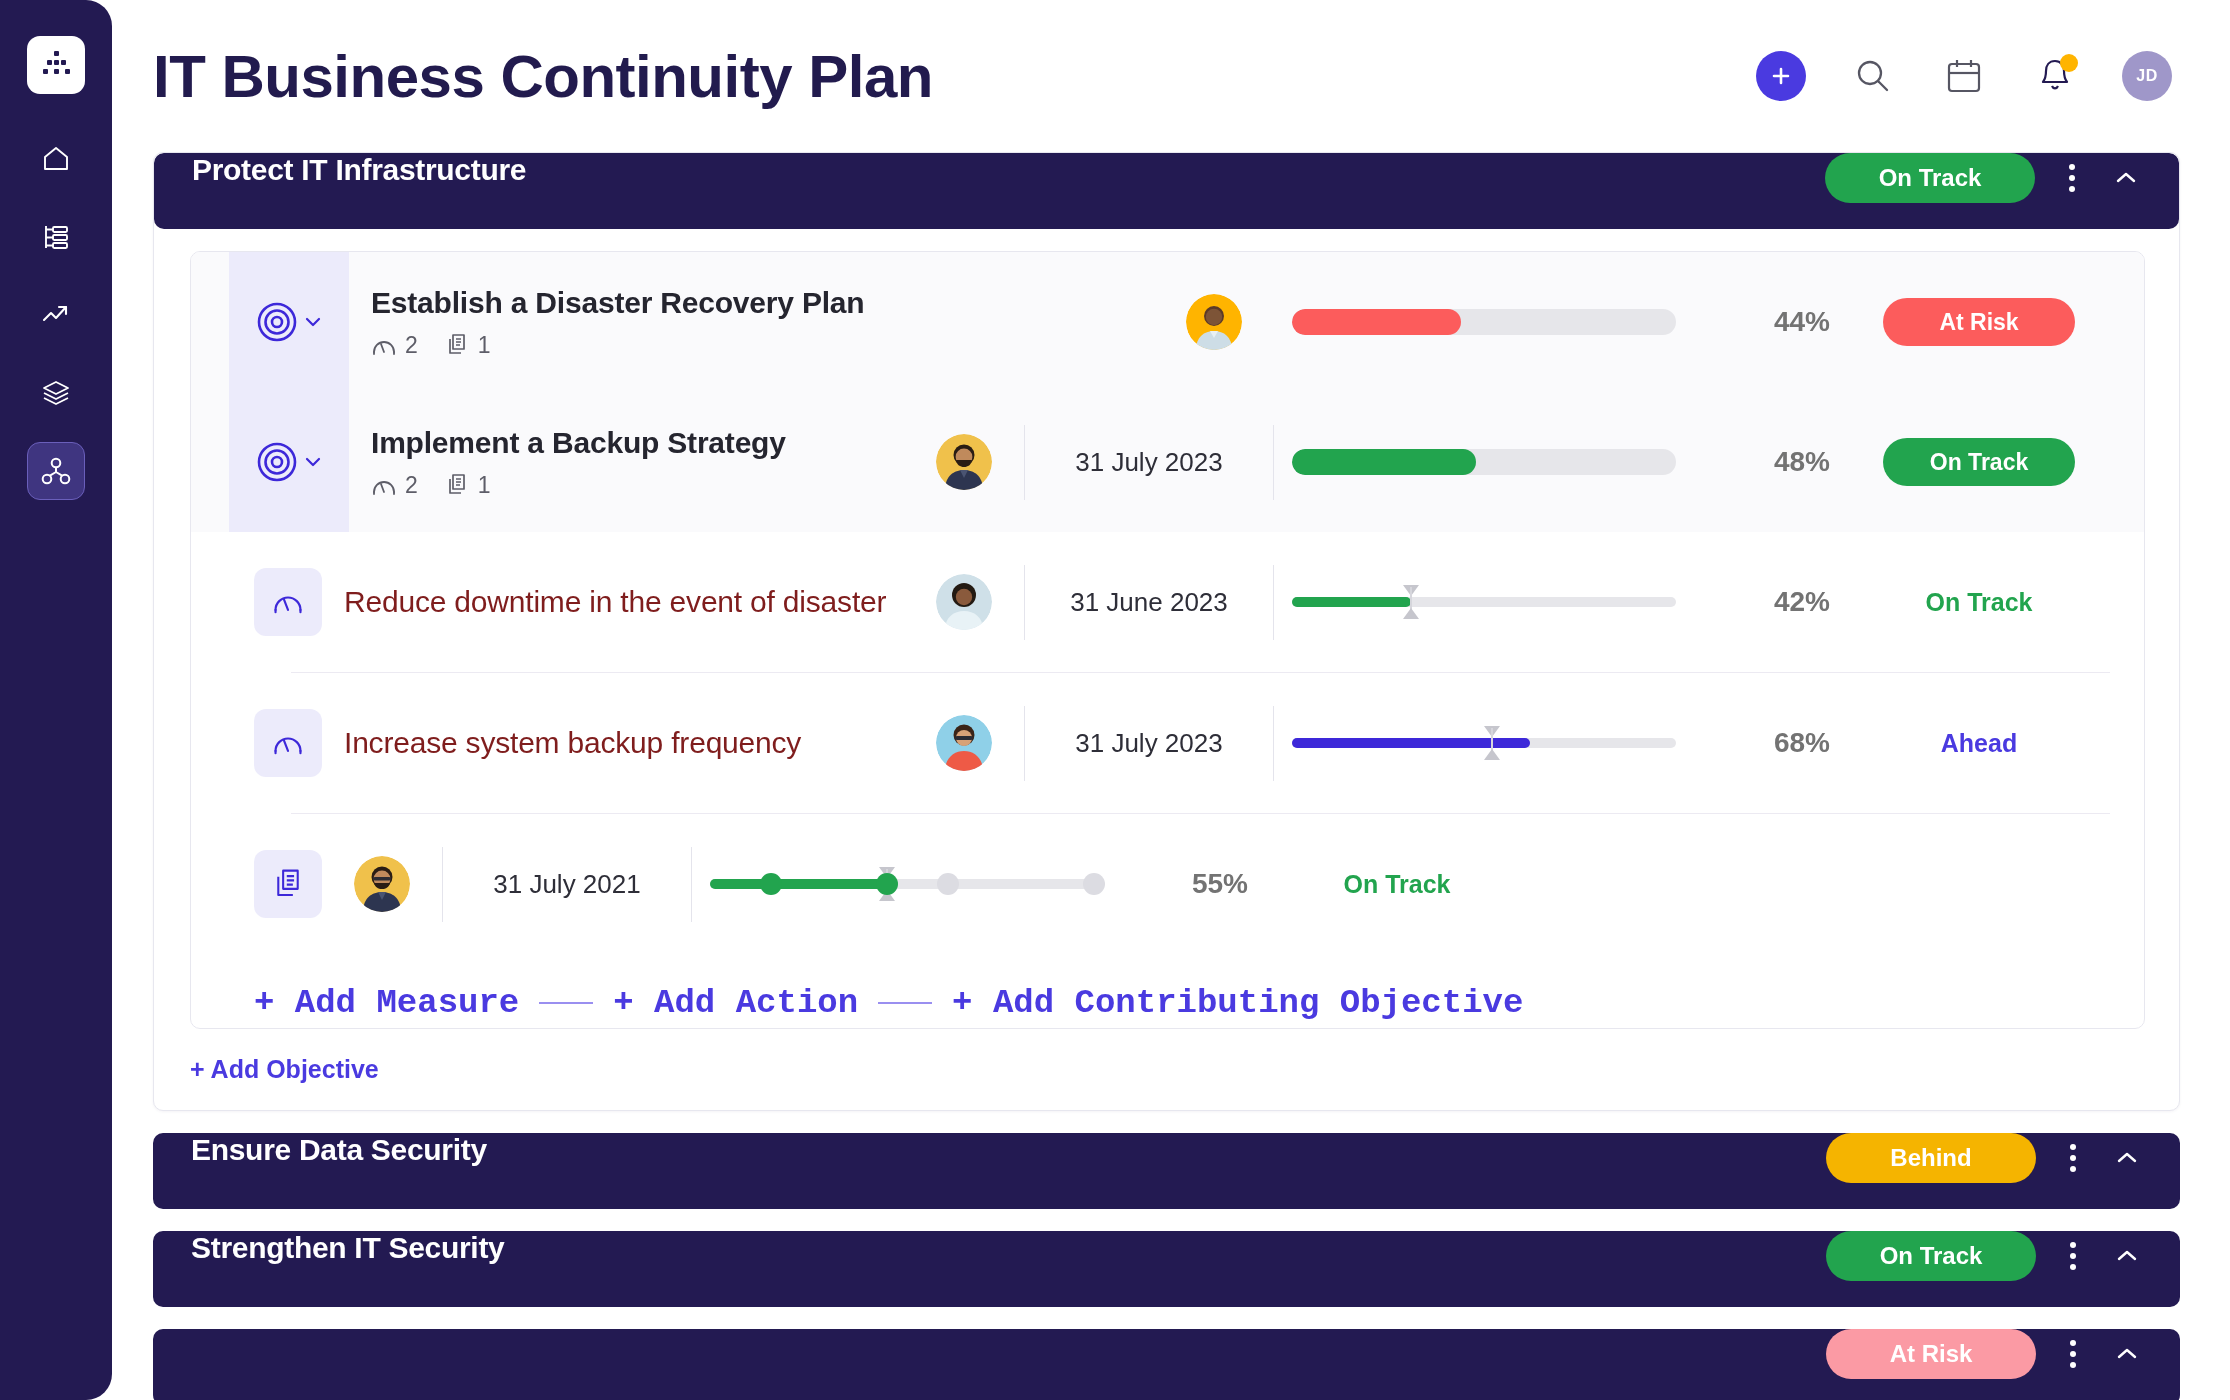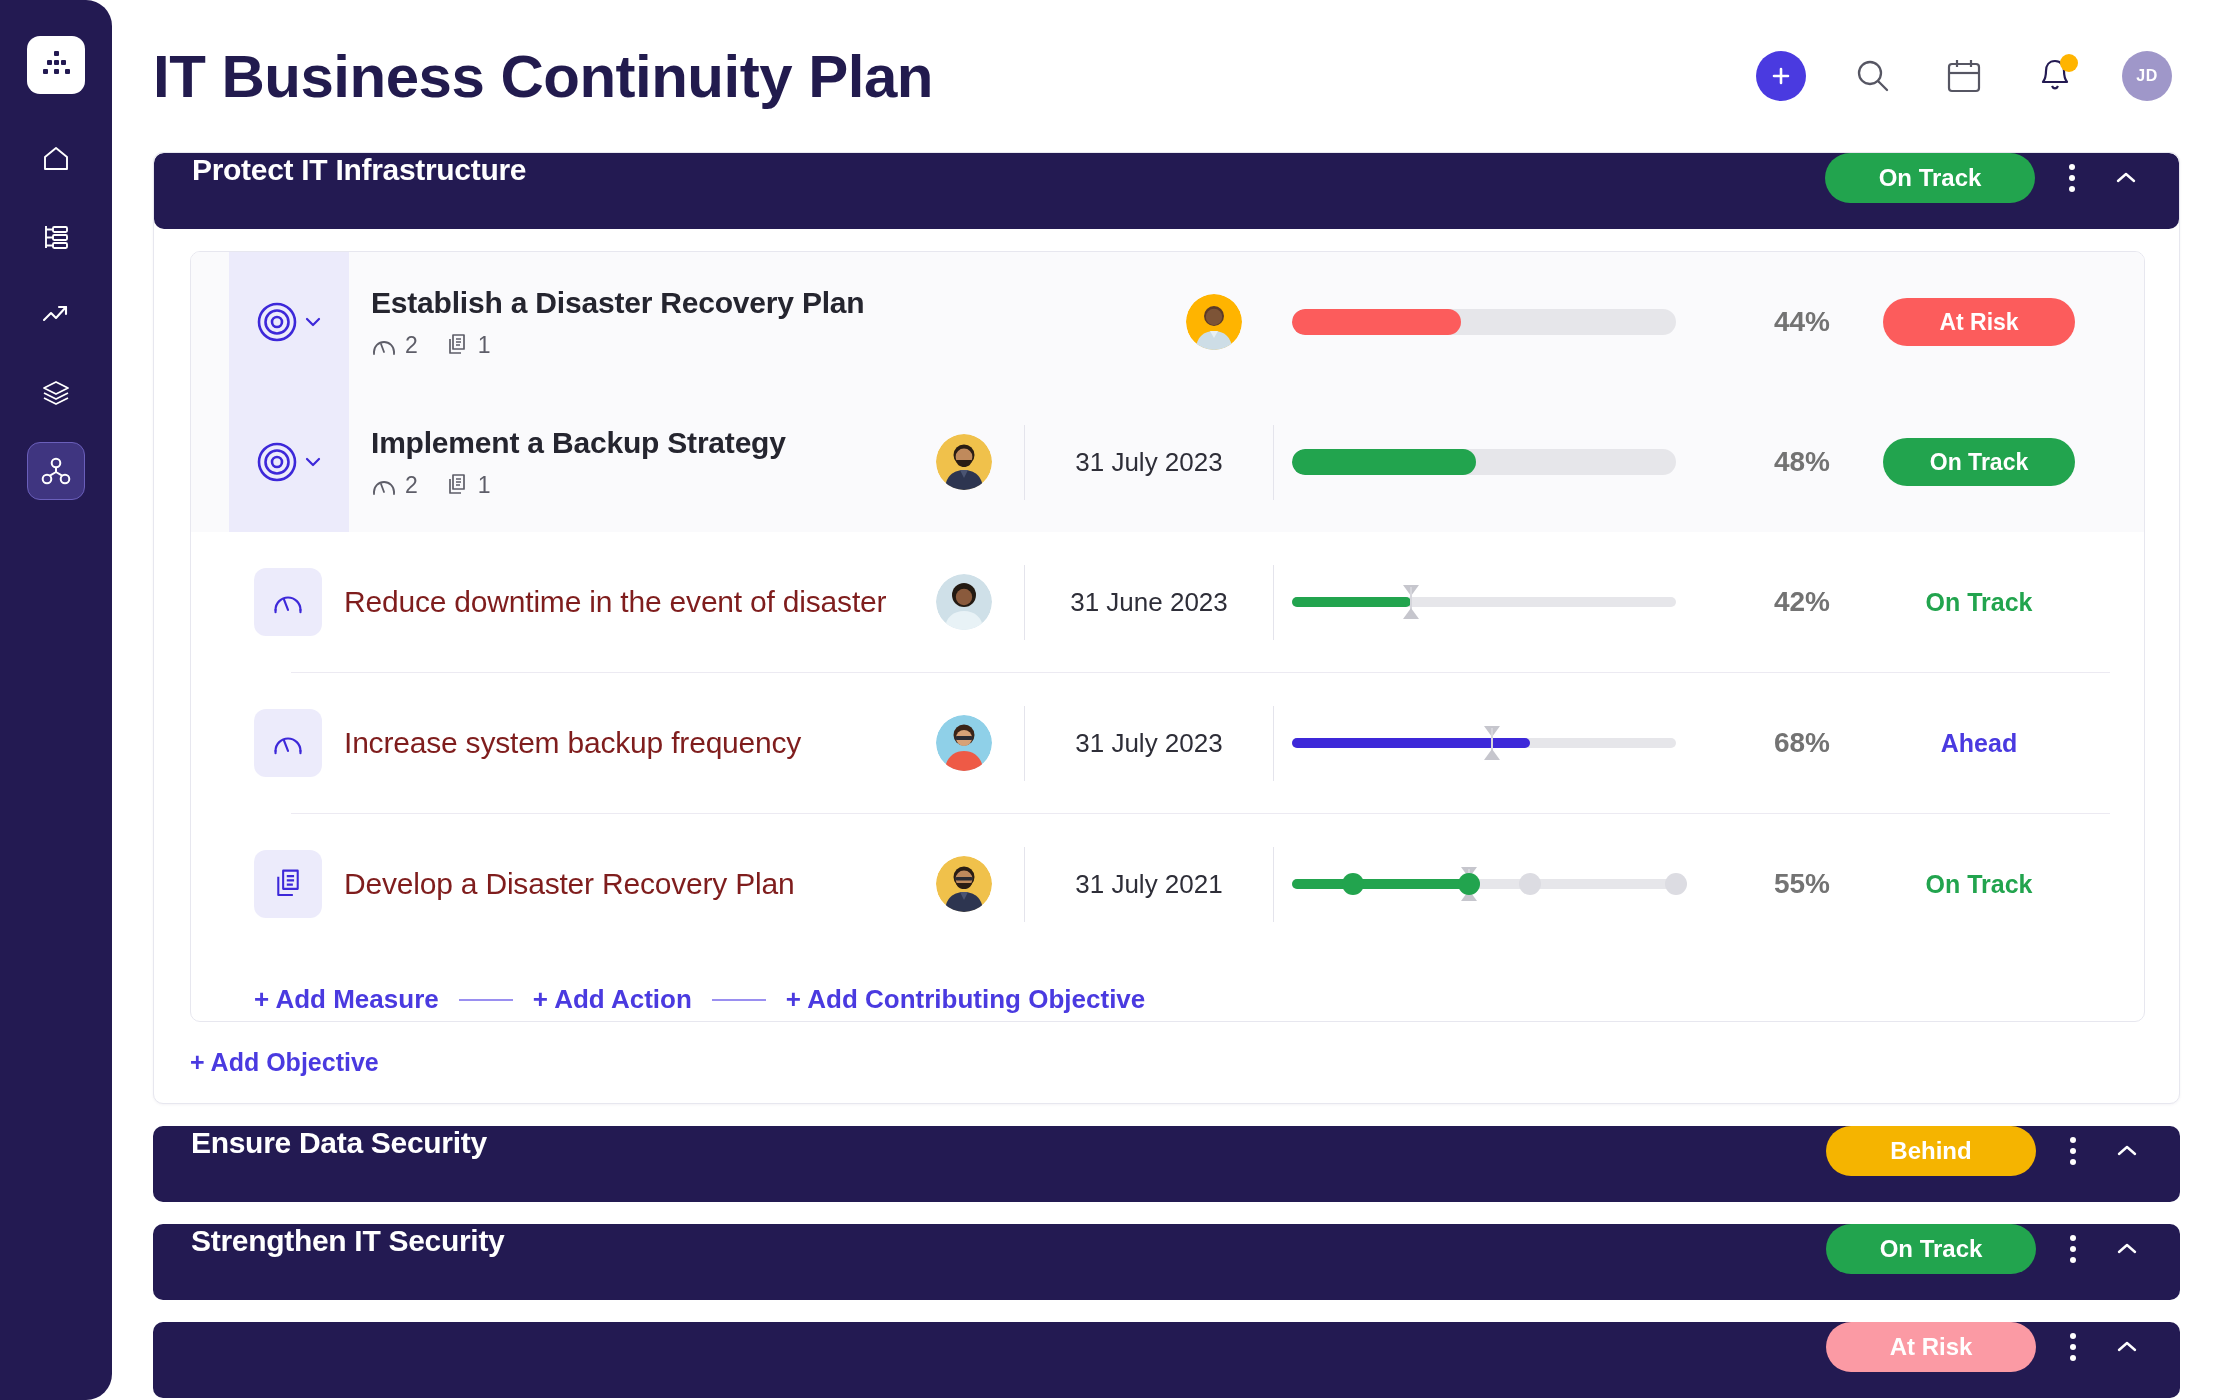--- a/index.html
+++ b/index.html
@@ -339,24 +339,24 @@
   .divider { height: 1px; background: #eceaf2; margin: 0 34px 0 100px; }
 
   .add-links {
     display: flex;
     align-items: center;
     gap: 0;
     padding: 30px 0 6px 63px;
   }
   .add-link {
     color: #4a3ae0;
-    font-size: 26px;
+    font-size: 34px;
     font-weight: bold;
     background: none; border: none; cursor: pointer;
-    font-family: Liberation Sans, sans-serif;
+    font-family: Liberation Mono, monospace;
     white-space: nowrap;
   }
   .link-dash {
     width: 54px; height: 2px; background: #9a8ff0; margin: 0 20px;
   }
 
   .add-objective-wrap { padding: 26px 0 4px 36px; }
   .add-objective {
     color: #4a3ae0; font-size: 25px; font-weight: bold;
     background: none; border: none; cursor: pointer;
@@ -692,23 +692,20 @@
           <div class="divider"></div>
 
           <div class="row">
             <div class="icon-tile-measure">
               <svg width="34" height="34" viewBox="0 0 28 28" fill="none" stroke="#3d28d9" stroke-width="1.7" stroke-linejoin="round">
                 <path d="M10 3 L22 3 L22 18 L10 18 Z"></path>
                 <path d="M6 8 L6 23 L18 23"></path>
                 <path d="M13 7.5 L19 7.5 M13 11 L19 11 M13 14.5 L18 14.5"></path>
               </svg>
             </div>
-            <div class="row-main indent">
-              <div class="row-name">Develop a Disaster Recovery Plan</div>
-            </div>
 
             <div class="cell-avatar">
               <svg class="av" viewBox="0 0 56 56">
                 <circle cx="28" cy="28" r="28" fill="#f0c14b"></circle>
                 <circle cx="28" cy="21" r="10.5" fill="#2a1d14"></circle>
                 <circle cx="28" cy="23" r="8.4" fill="#c08a5c"></circle>
                 <rect x="19" y="21" width="18" height="3.6" rx="1.8" fill="#2b2b33"></rect>
                 <path d="M20 27 C21 31 24 33 28 33 C32 33 35 31 36 27 Z" fill="#2a1d14"></path>
                 <path d="M9 56 C9 42 18 36 28 36 C38 36 47 42 47 56 Z" fill="#2d3550"></path>
                 <path d="M24 36 L28 44 L32 36 Z" fill="#4a5472"></path>

